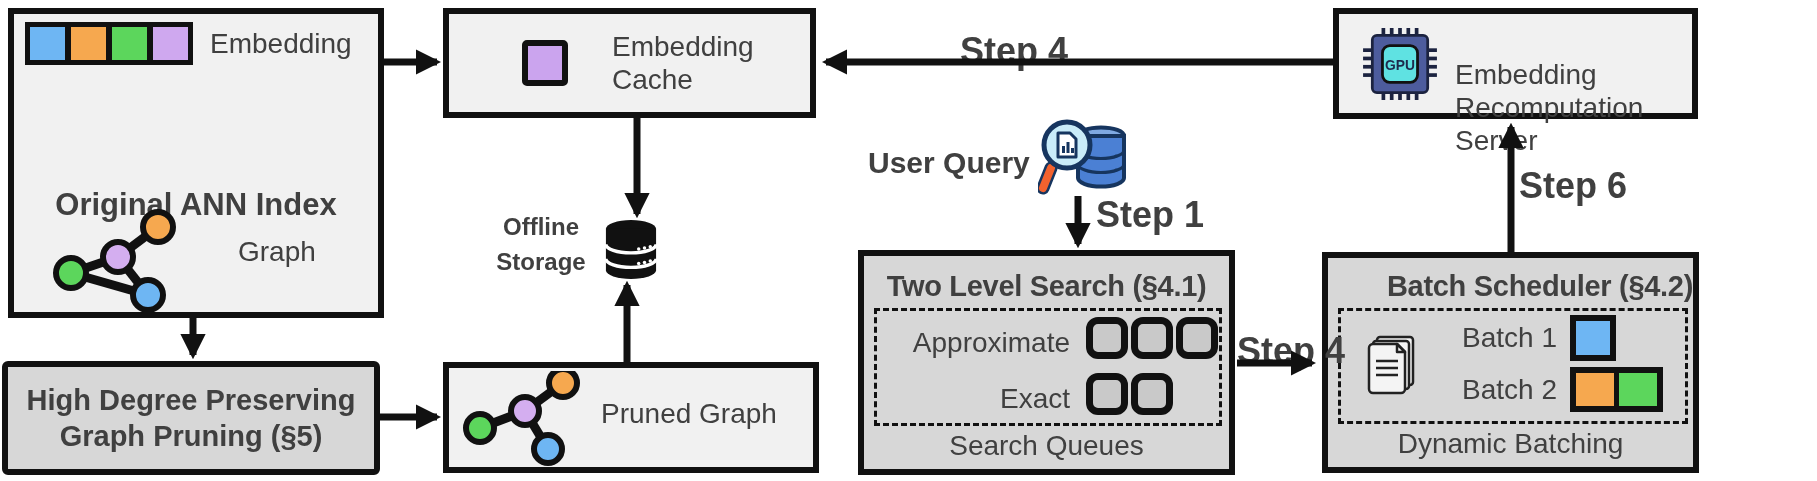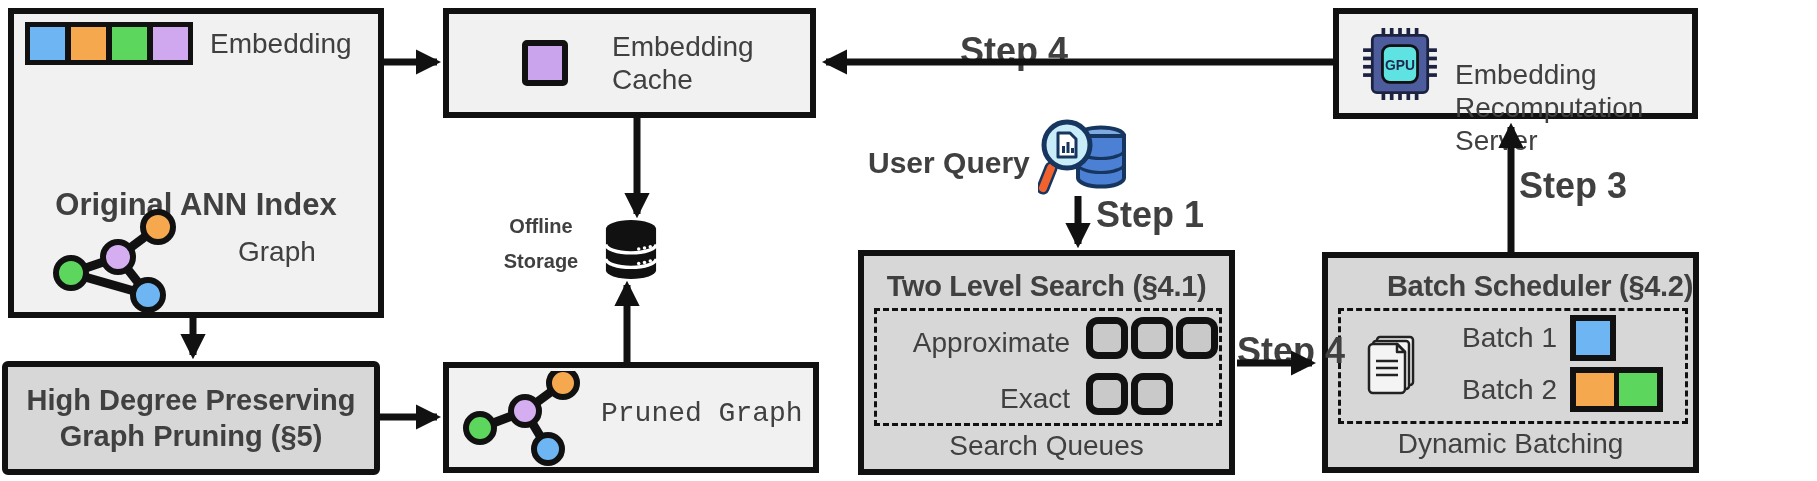--- a/index.html
+++ b/index.html
@@ -77,37 +77,37 @@
   <div class="box gray" style="left:2px; top:361px; width:378px; height:114px; display:flex; flex-direction:column; justify-content:center; align-items:center;border-radius:6px;">
     <div class="bold" style="font-size:29px; line-height:36px; white-space:nowrap;">High Degree Preserving</div>
     <div class="bold" style="font-size:29px; line-height:36px; white-space:nowrap;">Graph Pruning (§5)</div>
   </div>
 
   <div class="box light" style="left:443px; top:8px; width:373px; height:110px;">
     <div style="position:absolute; left:73px; top:26px; width:46px; height:46px; box-sizing:border-box; border:6px solid #111; border-radius:5px; background:#cba4ee;"></div>
     <div class="reg" style="position:absolute; left:163px; top:16px; width:195px; line-height:33px;">Embedding Cache</div>
   </div>
 
-  <div class="lbl bold" style="left:478px; top:209px; width:126px; text-align:center; font-size:20px; line-height:35px; white-space:normal;">Offline Storage</div>
+  <div class="lbl bold" style="left:478px; top:209px; width:126px; text-align:center; font-size:24px; line-height:35px; white-space:normal;">Offline Storage</div>
   <svg style="position:absolute; left:604px; top:219px;" width="54" height="62" viewBox="0 0 56 64">
     <ellipse cx="28" cy="10" rx="26" ry="9" fill="#111"></ellipse>
     <path d="M2 10 V53 a26 9 0 0 0 52 0 V10 Z" fill="#111"></path>
     <path d="M2 26 a26 9 0 0 0 52 0" fill="none" stroke="#fff" stroke-width="3.5"></path>
     <path d="M2 41 a26 9 0 0 0 52 0" fill="none" stroke="#fff" stroke-width="3.5"></path>
     <g fill="#fff">
       <circle cx="36" cy="31" r="1.8"></circle>
         <circle cx="42" cy="30" r="1.8"></circle>
         <circle cx="48" cy="28.5" r="1.8"></circle>
       <circle cx="36" cy="46" r="1.8"></circle>
         <circle cx="42" cy="45" r="1.8"></circle>
         <circle cx="48" cy="43.5" r="1.8"></circle>
     </g>
   </svg>
 
-  <div class="box light" style="left:443px; top:362px; width:376px; height:111px;font-family:Liberation Mono, monospace;">
+  <div class="box light" style="left:443px; top:362px; width:376px; height:111px;">
     <svg style="position:absolute; left:12px; top:3px;" width="140" height="96" viewBox="0 0 140 96">
       <g stroke="#111" stroke-width="9">
         <line x1="64" y1="40" x2="102" y2="12"></line>
         <line x1="64" y1="40" x2="19" y2="57"></line>
         <line x1="64" y1="40" x2="87" y2="78"></line>
       </g>
       <g stroke="#111" stroke-width="6">
         <circle cx="102" cy="12" r="14" fill="#f6a84f"></circle>
         <circle cx="64" cy="40" r="14" fill="#d4aef0"></circle>
         <circle cx="19" cy="57" r="14" fill="#5cd65c"></circle>
@@ -207,21 +207,21 @@
       </g>
       <rect x="12" y="8" width="60" height="62" rx="5" fill="#4d5c9d" stroke="#1c2340" stroke-width="3"></rect>
       <rect x="23" y="19" width="38" height="40" rx="8" fill="#5fe2e2" stroke="#111" stroke-width="3"></rect>
       <text x="42" y="45" text-anchor="middle" font-size="15" font-weight="bold" fill="#1d2a4d">GPU</text>
     </svg>
     <div class="reg" style="position:absolute; left:116px; top:0px; width:245px; line-height:33px;margin-top:44px;">Embedding Recomputation Server</div>
   </div>
 
   <div class="lbl step" style="left:1096px; top:194px;">Step 1</div>
   <div class="lbl step" style="left:1237px; top:330px;">Step 4</div>
-  <div class="lbl step" style="left:1519px; top:165px;">Step 3</div>
+  <div class="lbl step" style="left:1519px; top:165px;">Step 6</div>
   <div class="lbl step" style="left:953px; top:30px; width:122px; text-align:center;">Step 4</div>
 
   <svg id="arrows" width="1817" height="481" viewBox="0 0 1817 481">
     <defs>
       <marker id="ah" viewBox="0 0 12 12" refX="10" refY="6" markerWidth="3.6" markerHeight="3.6" orient="auto">
         <path d="M0,0 L12,6 L0,12 Z" fill="#111"></path>
       </marker>
     </defs>
     <g stroke="#111" stroke-width="7" fill="none">
       <line x1="384" y1="62" x2="437" y2="62" marker-end="url(#ah)"></line>

